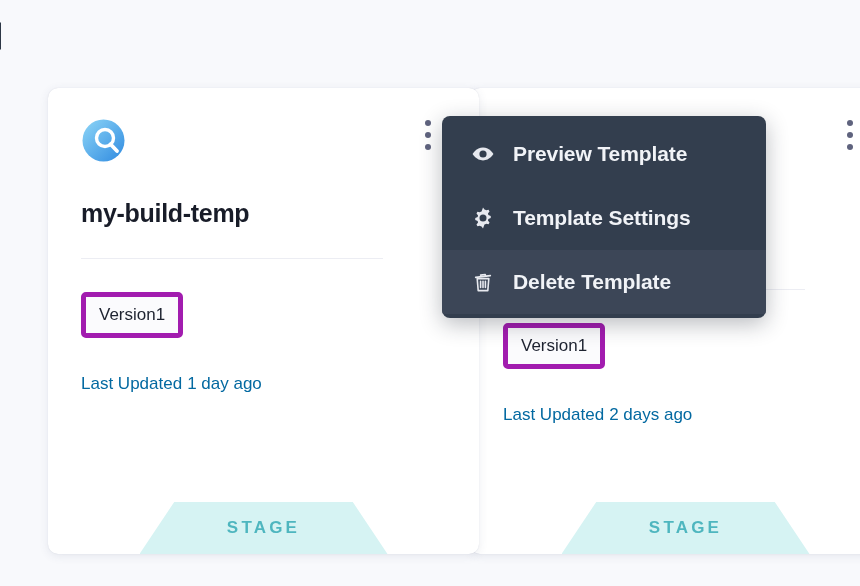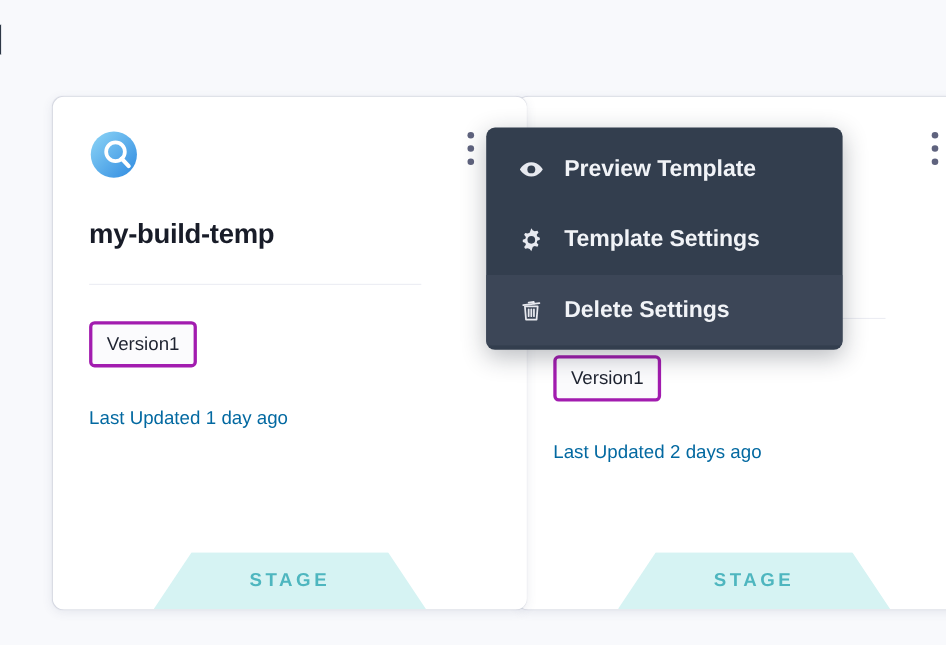--- a/index.html
+++ b/index.html
@@ -92,21 +92,21 @@
     height: 1px;
     background: #ecedf3;
     width: 302px;
   }
 
   
   .version-chip {
     margin-top: 33px;
     display: inline-block;
     padding: 9px 13px 10px;
-    border: 3px solid #a21caf;
+    border: 5px solid #a21caf;
     border-radius: 5px;
     background: #fbfbfd;
     font-size: 17px;
     color: #1e2330;
     line-height: 1;
   }
 
   
   .last-updated {
     margin-top: 36px;
@@ -291,16 +291,16 @@
 
   <div class="menu-item is-active">
     <span class="menu-icon">
       <svg width="24" height="24" viewBox="0 0 24 24" fill="none" stroke="currentColor" stroke-width="1.6" stroke-linecap="round" stroke-linejoin="round">
         <path d="M4.6 6.5h14.8" transform="rotate(-7 12 6.5)"></path>
         <path d="M9.6 5.1l4.6-.6.3 1.6"></path>
         <path d="M6.2 8.6h11.6l-1 12H7.2l-1-12Z"></path>
         <path d="M9.6 11.2v6.2M12 11.2v6.2M14.4 11.2v6.2"></path>
       </svg>
     </span>
-    <span class="menu-label">Delete Settings</span>
+    <span class="menu-label">Delete Template</span>
   </div>
 
 </div>
 
 </body></html>

